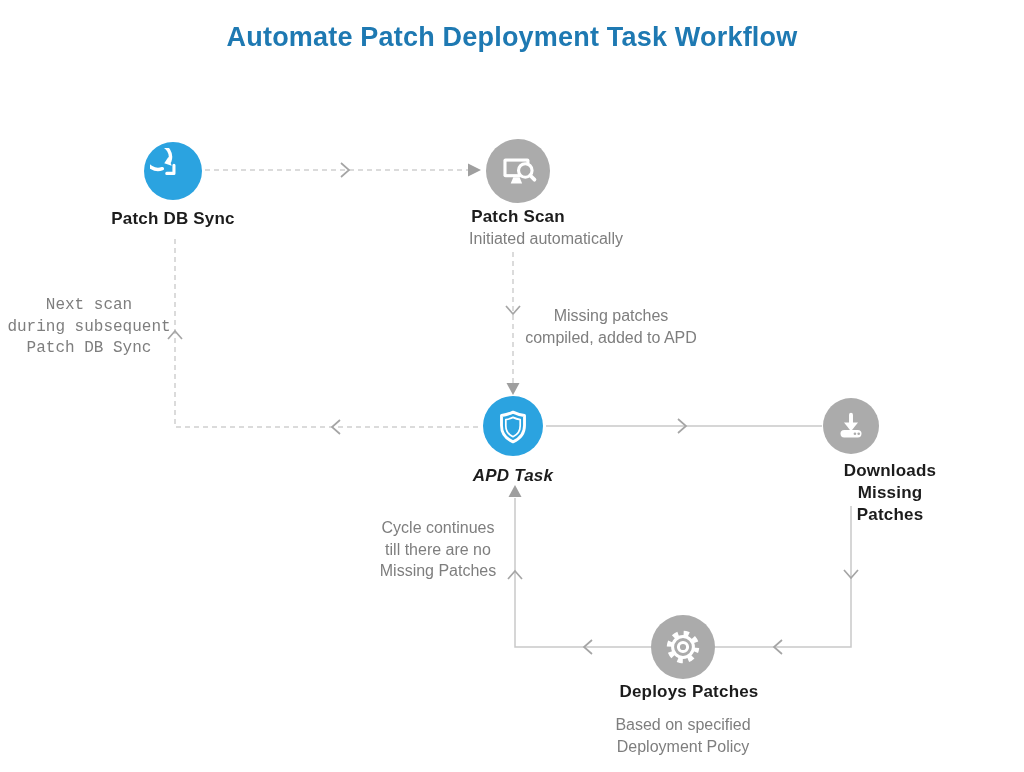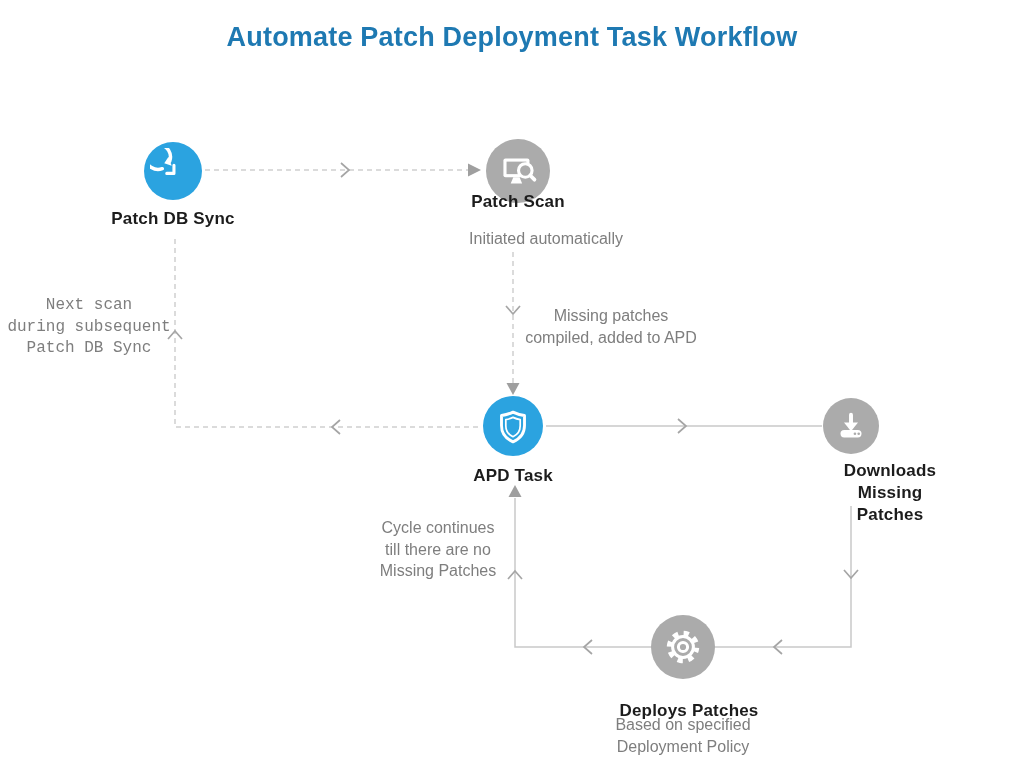--- a/index.html
+++ b/index.html
@@ -76,51 +76,51 @@
 
   <div class="node-circle gray" style="left:486px; top:139px; width:64px; height:64px;">
     <svg width="50" height="50" viewBox="0 0 48 48">
       <rect x="10" y="12" width="25" height="18" rx="2" fill="#ffffff"></rect>
       <rect x="13" y="15" width="19" height="12" fill="#ABABAB"></rect>
       <polygon points="19.5,30 25.5,30 28,36 17,36" fill="#ffffff"></polygon>
       <circle cx="31" cy="23.5" r="6.5" fill="#ABABAB" stroke="#ffffff" stroke-width="3"></circle>
       <line x1="35.8" y1="28.3" x2="39.8" y2="32.3" stroke="#ffffff" stroke-width="3.6" stroke-linecap="round"></line>
     </svg>
   </div>
-  <div class="node-label" style="left:518px; top:191px;">Patch Scan</div>
+  <div class="node-label" style="left:518px; top:206px;">Patch Scan</div>
   <div class="gray-text" style="left:546px; top:228px;">Initiated automatically</div>
 
   <div class="node-circle blue" style="left:483px; top:396px; width:60px; height:60px;">
     <svg width="46" height="46" viewBox="0 0 48 48">
       <path d="M24 9.5 C28 11.5 32 12.5 36 13 V23.5 C36 32 31 37.5 24 40.5 C17 37.5 12 32 12 23.5 V13 C16 12.5 20 11.5 24 9.5 Z" stroke="#ffffff" stroke-width="3" fill="none" stroke-linejoin="round"></path>
       <path d="M24 15 C26.7 16.3 29.2 17 31.5 17.4 V23.8 C31.5 29.5 28.5 33.2 24 35.2 C19.5 33.2 16.5 29.5 16.5 23.8 V17.4 C18.8 17 21.3 16.3 24 15 Z" stroke="#ffffff" stroke-width="1.8" fill="none" stroke-linejoin="round"></path>
     </svg>
   </div>
-  <div class="node-label" style="left:513px; top:465px;">APD Task</div>
+  <div class="node-label" style="left:513px; top:465px;font-style:italic;">APD Task</div>
 
   <div class="node-circle gray" style="left:823px; top:398px; width:56px; height:56px;">
     <svg width="42" height="42" viewBox="0 0 48 48">
       <line x1="24" y1="11" x2="24" y2="21" stroke="#ffffff" stroke-width="4.5" stroke-linecap="round"></line>
       <polygon points="16,20 32,20 24,30" fill="#ffffff"></polygon>
       <rect x="12" y="28.5" width="24" height="8.5" rx="4.2" fill="#ffffff"></rect>
       <circle cx="28.5" cy="32.8" r="1.5" fill="#ABABAB"></circle>
       <circle cx="32.8" cy="32.8" r="1.5" fill="#ABABAB"></circle>
     </svg>
   </div>
   <div class="node-label" style="left:890px; top:460px;">Downloads
 Missing Patches</div>
 
   <div class="node-circle gray" style="left:651px; top:615px; width:64px; height:64px;">
     <svg width="48" height="48" viewBox="0 0 48 48">
       <circle cx="24" cy="24" r="13.2" stroke="#ffffff" stroke-width="6" fill="none" stroke-dasharray="5.2 5.2" stroke-dashoffset="2.6" transform="rotate(11 24 24)"></circle>
       <circle cx="24" cy="24" r="10.4" stroke="#ffffff" stroke-width="3" fill="none"></circle>
       <circle cx="24" cy="24" r="4.6" stroke="#ffffff" stroke-width="3" fill="none"></circle>
     </svg>
   </div>
-  <div class="node-label" style="left:683px; top:700px;padding-left:12px;">Deploys Patches</div>
+  <div class="node-label" style="left:683px; top:681px;padding-left:12px;">Deploys Patches</div>
   <div class="gray-text" style="left:683px; top:714px;">Based on specified
 Deployment Policy</div>
 
   <div class="gray-text" style="left:611px; top:305px;">Missing patches
 compiled, added to APD</div>
   <div class="gray-text" style="left:89px; top:295px;font-family:Liberation Mono, monospace;">Next scan
 during subsequent
 Patch DB Sync</div>
   <div class="gray-text" style="left:438px; top:517px;">Cycle continues
 till there are no

